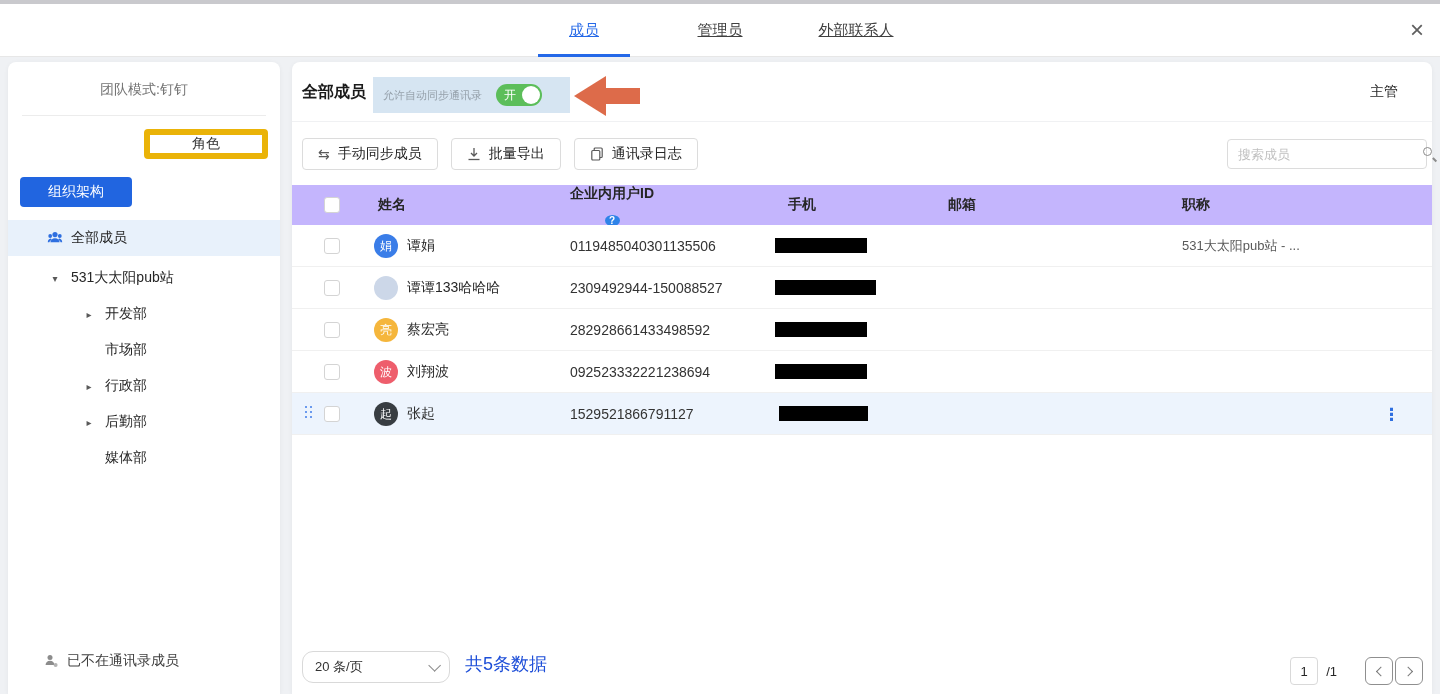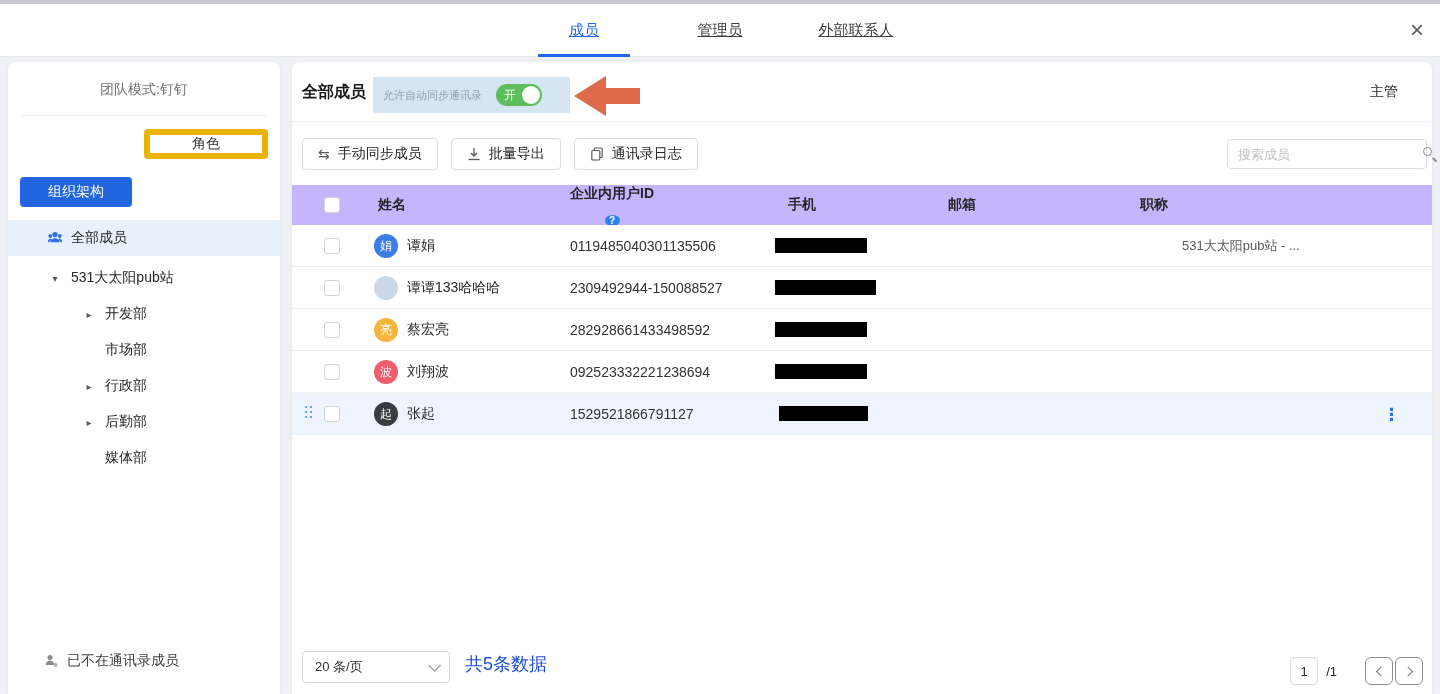--- a/index.html
+++ b/index.html
@@ -61,41 +61,41 @@
   .search-box input::placeholder { color:#bfbfbf; }
   .mag { position:relative; width:16px; height:16px; margin-right:9px; flex:0 0 16px; }
   .mag .ring { position:absolute; left:1px; top:1px; width:9px; height:9px; border:1.5px solid #8c8c8c; border-radius:50%; }
   .mag .stick { position:absolute; left:11px; top:11px; width:5px; height:1.5px; background:#8c8c8c; transform:rotate(45deg); transform-origin:left center; }
 
   
   .thead { position:absolute; left:0; top:123px; width:1140px; height:40px; background:#c4b5fd;text-align:right; }
   .cb { position:absolute; width:16px; height:16px; border:1px solid #d4d4d4; border-radius:3px; background:#fff; cursor:pointer; }
   .thead .cb { left:32px; top:12px; }
   .hcell { position:absolute; top:0; height:40px; display:flex; align-items:center; font-size:14px; font-weight:600; color:#262626; }
-  .h-name { left:86px; } .h-id { left:278px; gap:12px;flex-direction:column; } .h-phone { left:496px; } .h-email { left:656px; } .h-title { left:848px; }
+  .h-name { left:86px; } .h-id { left:278px; gap:12px;flex-direction:column; } .h-phone { left:496px; } .h-email { left:656px; } .h-title { left:890px; }
   .qmark { width:15px; height:15px; border-radius:50%; background:#2e83e8; color:#fff; font-size:10px; font-weight:bold; display:flex; align-items:center; justify-content:center; cursor:pointer; }
 
   .tbody { position:absolute; left:0; top:163px; width:1140px; }
   .trow { position:relative; height:42px; border-bottom:1px solid #f0f0f0; background:#fff; }
   .trow.active { background:#edf4fd; }
   .trow .cb { left:32px; top:13px; }
   .name-cell { position:absolute; left:82px; top:0; height:42px; display:flex; align-items:center; gap:9px; }
   .avatar { width:24px; height:24px; border-radius:50%; color:#fff; font-size:12px; display:flex; align-items:center; justify-content:center; flex:0 0 24px; }
   .nm { font-size:14px; color:#262626; }
   .id-cell { position:absolute; left:278px; top:0; height:42px; display:flex; align-items:center; font-size:14px; color:#333; }
   .redact { position:absolute; left:483px; top:13px; width:92px; height:15px; background:#000; }
   .trow.r2 .redact { width:101px; }
   .trow.r5 .redact { left:487px; width:89px; }
   .title-cell { position:absolute; left:890px; top:0; height:42px; display:flex; align-items:center; font-size:13px; color:#595959; }
   .drag-handle { position:absolute; left:13px; top:13px; width:9px; height:16px; display:grid; grid-template-columns:2px 2px; grid-auto-rows:2px; gap:3px 3px; }
   .drag-handle i { background:#3f7de8; border-radius:50%; }
   .kebab { position:absolute; right:32px; top:0; height:42px; display:flex; align-items:center; color:#2f6fe0; font-size:17px; font-weight:bold; cursor:pointer; letter-spacing:0; }
 
   
-  .pagesize { position:absolute; left:10px; bottom:11px; width:148px; height:32px; border:1px solid #d9d9d9; border-radius:4px; background:#fff; display:flex; align-items:center; padding:0 12px; font-size:13px; color:#333; cursor:pointer; }
+  .pagesize { position:absolute; left:10px; bottom:11px; width:148px; height:32px; border:1px solid #d9d9d9; border-radius:11px; background:#fff; display:flex; align-items:center; padding:0 12px; font-size:13px; color:#333; cursor:pointer; }
   .pagesize .chev { margin-left:auto; width:9px; height:9px; border-right:1.5px solid #8c8c8c; border-bottom:1.5px solid #8c8c8c; transform:rotate(45deg) translateY(-3px); }
   .total-lbl { position:absolute; left:173px; bottom:18px; font-size:18px; color:#1d4ed8; }
   .pager { position:absolute; right:9px; bottom:9px; display:flex; align-items:center; }
   .page-box { width:28px; height:28px; border:1px solid #d9d9d9; border-radius:4px; background:#fff; display:flex; align-items:center; justify-content:center; font-size:13px; color:#262626; }
   .page-total { margin:0 28px 0 8px; font-size:13px; color:#262626; }
   .pg-btn { width:28px; height:28px; border:1px solid #8f8f8f; border-radius:6px; background:#fff; display:flex; align-items:center; justify-content:center; cursor:pointer; }
   .pg-btn + .pg-btn { margin-left:2px; }
   .pg-btn .chevl { width:7px; height:7px; border-left:1.5px solid #7a7a7a; border-bottom:1.5px solid #7a7a7a; transform:rotate(45deg) translate(1px,-1px); }
   .pg-btn .chevr { width:7px; height:7px; border-right:1.5px solid #7a7a7a; border-top:1.5px solid #7a7a7a; transform:rotate(45deg) translate(-1px,1px); }
 </style>

